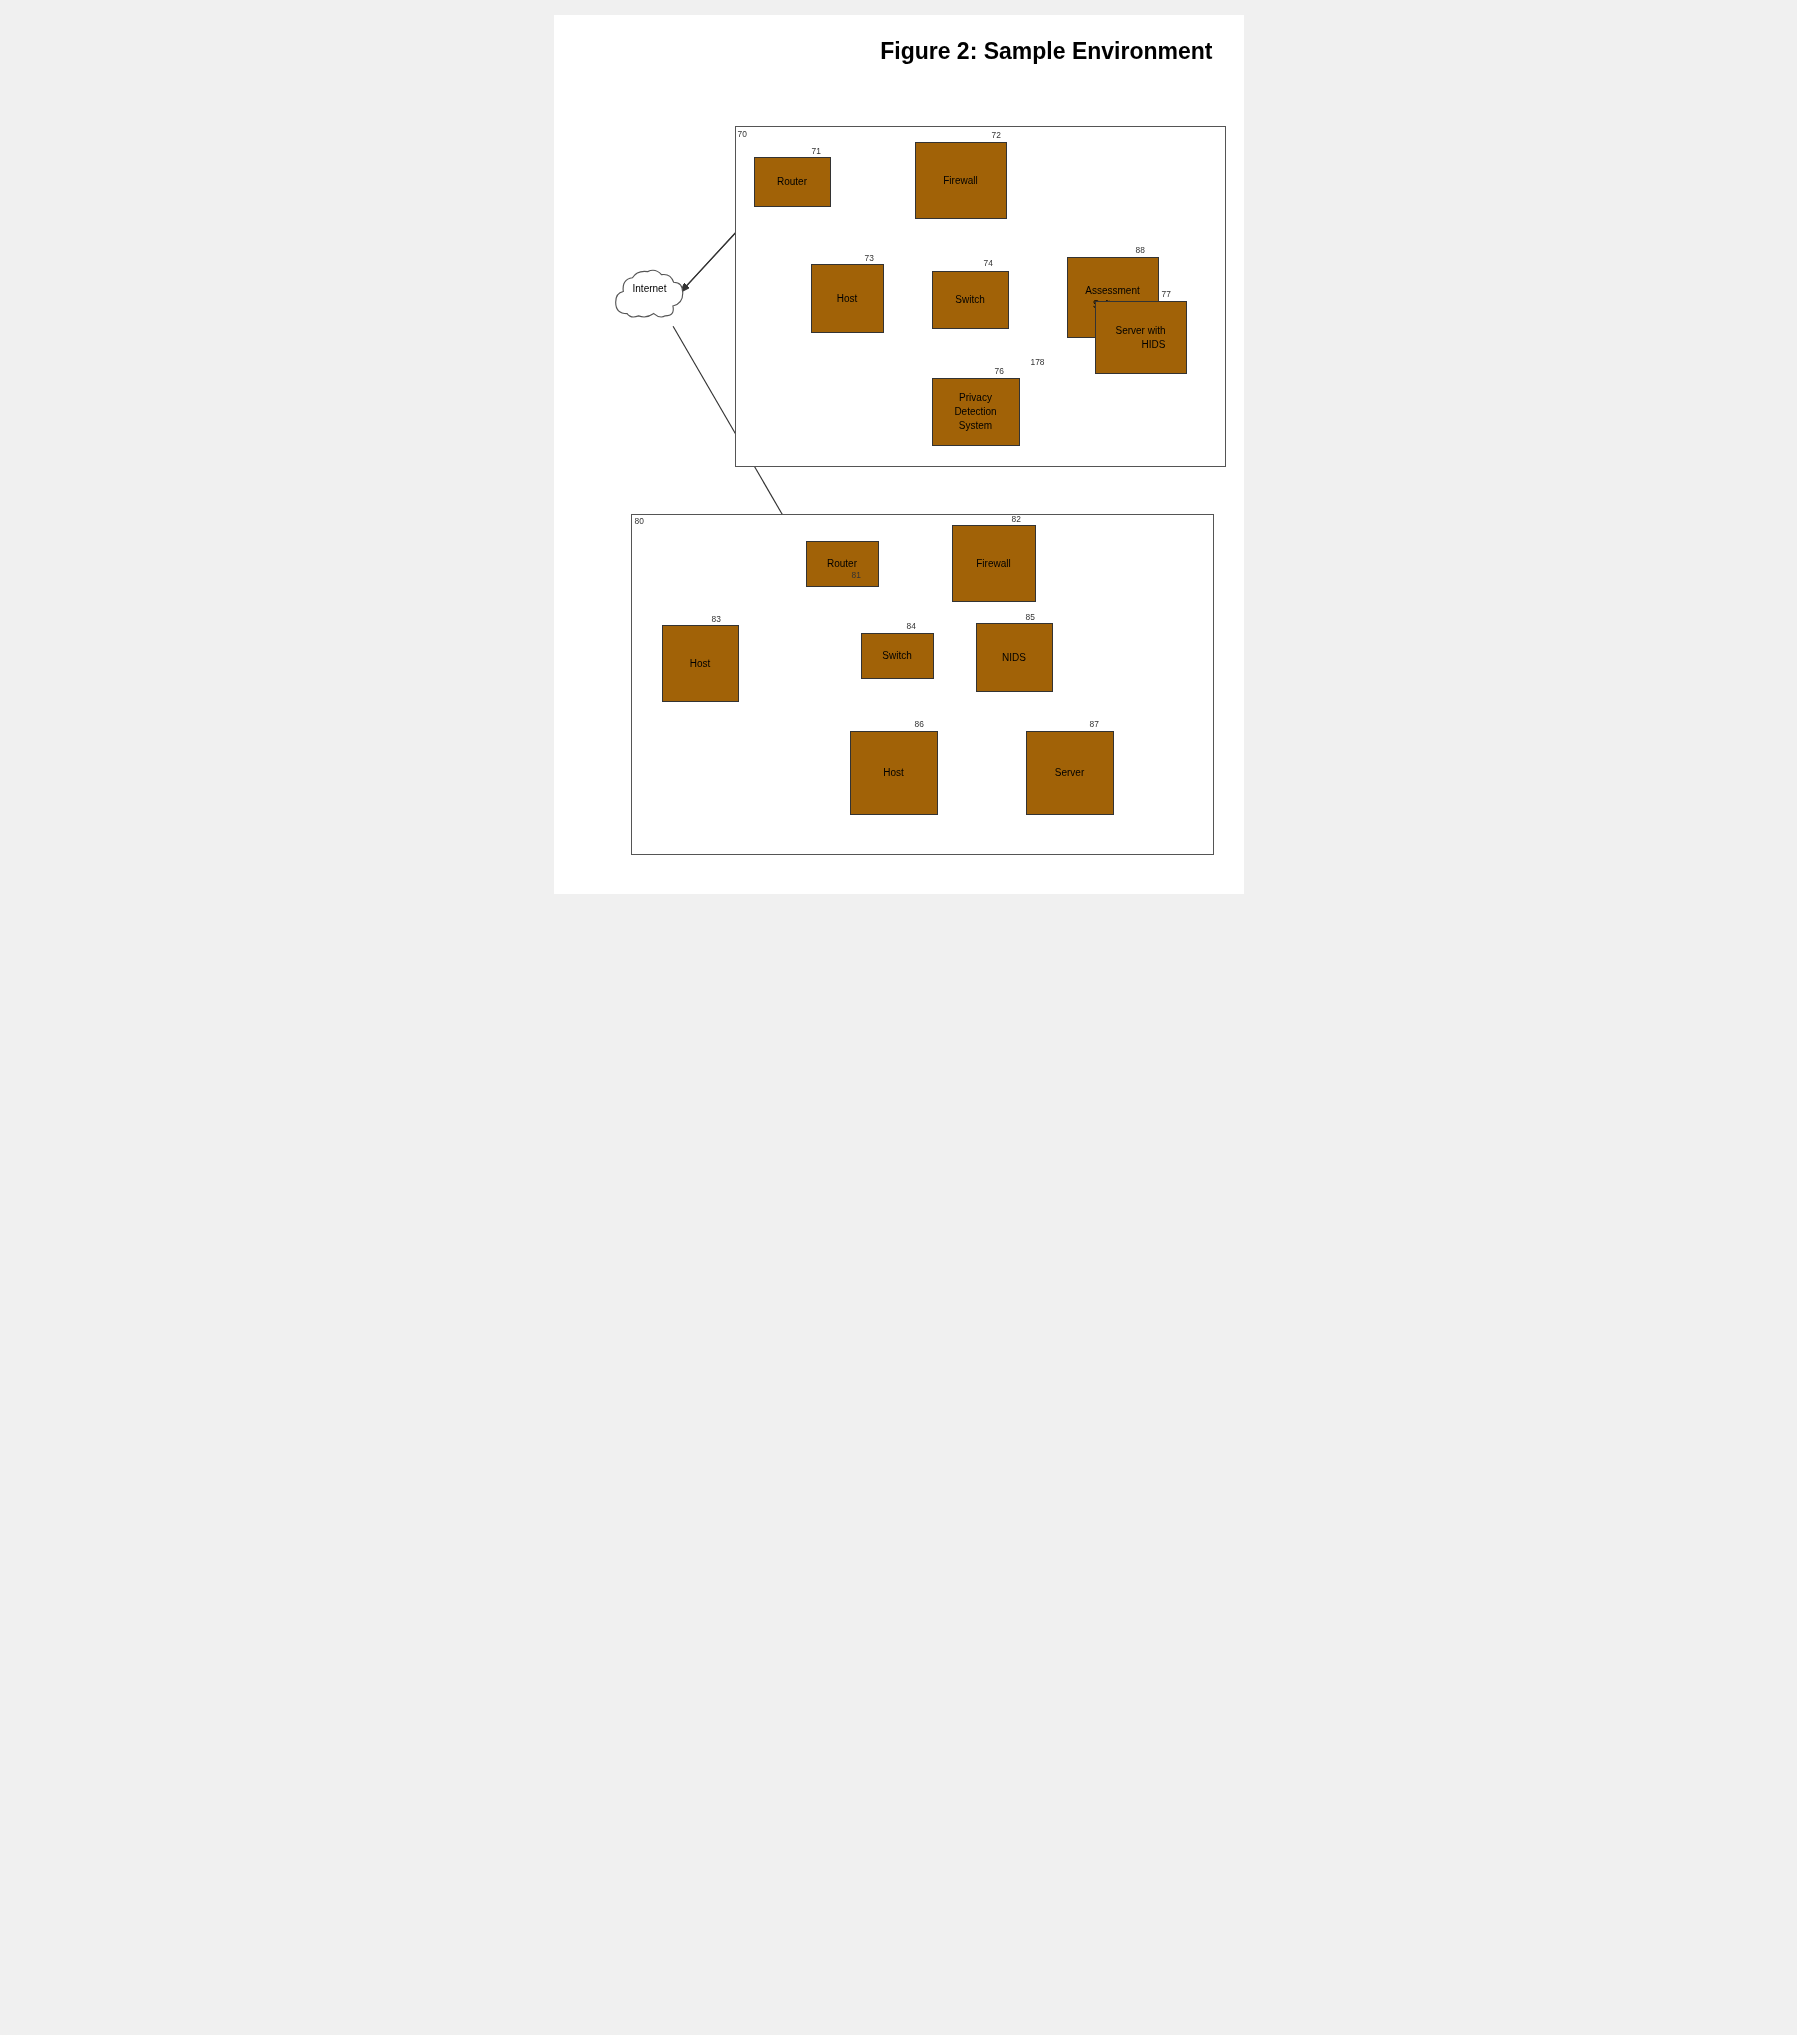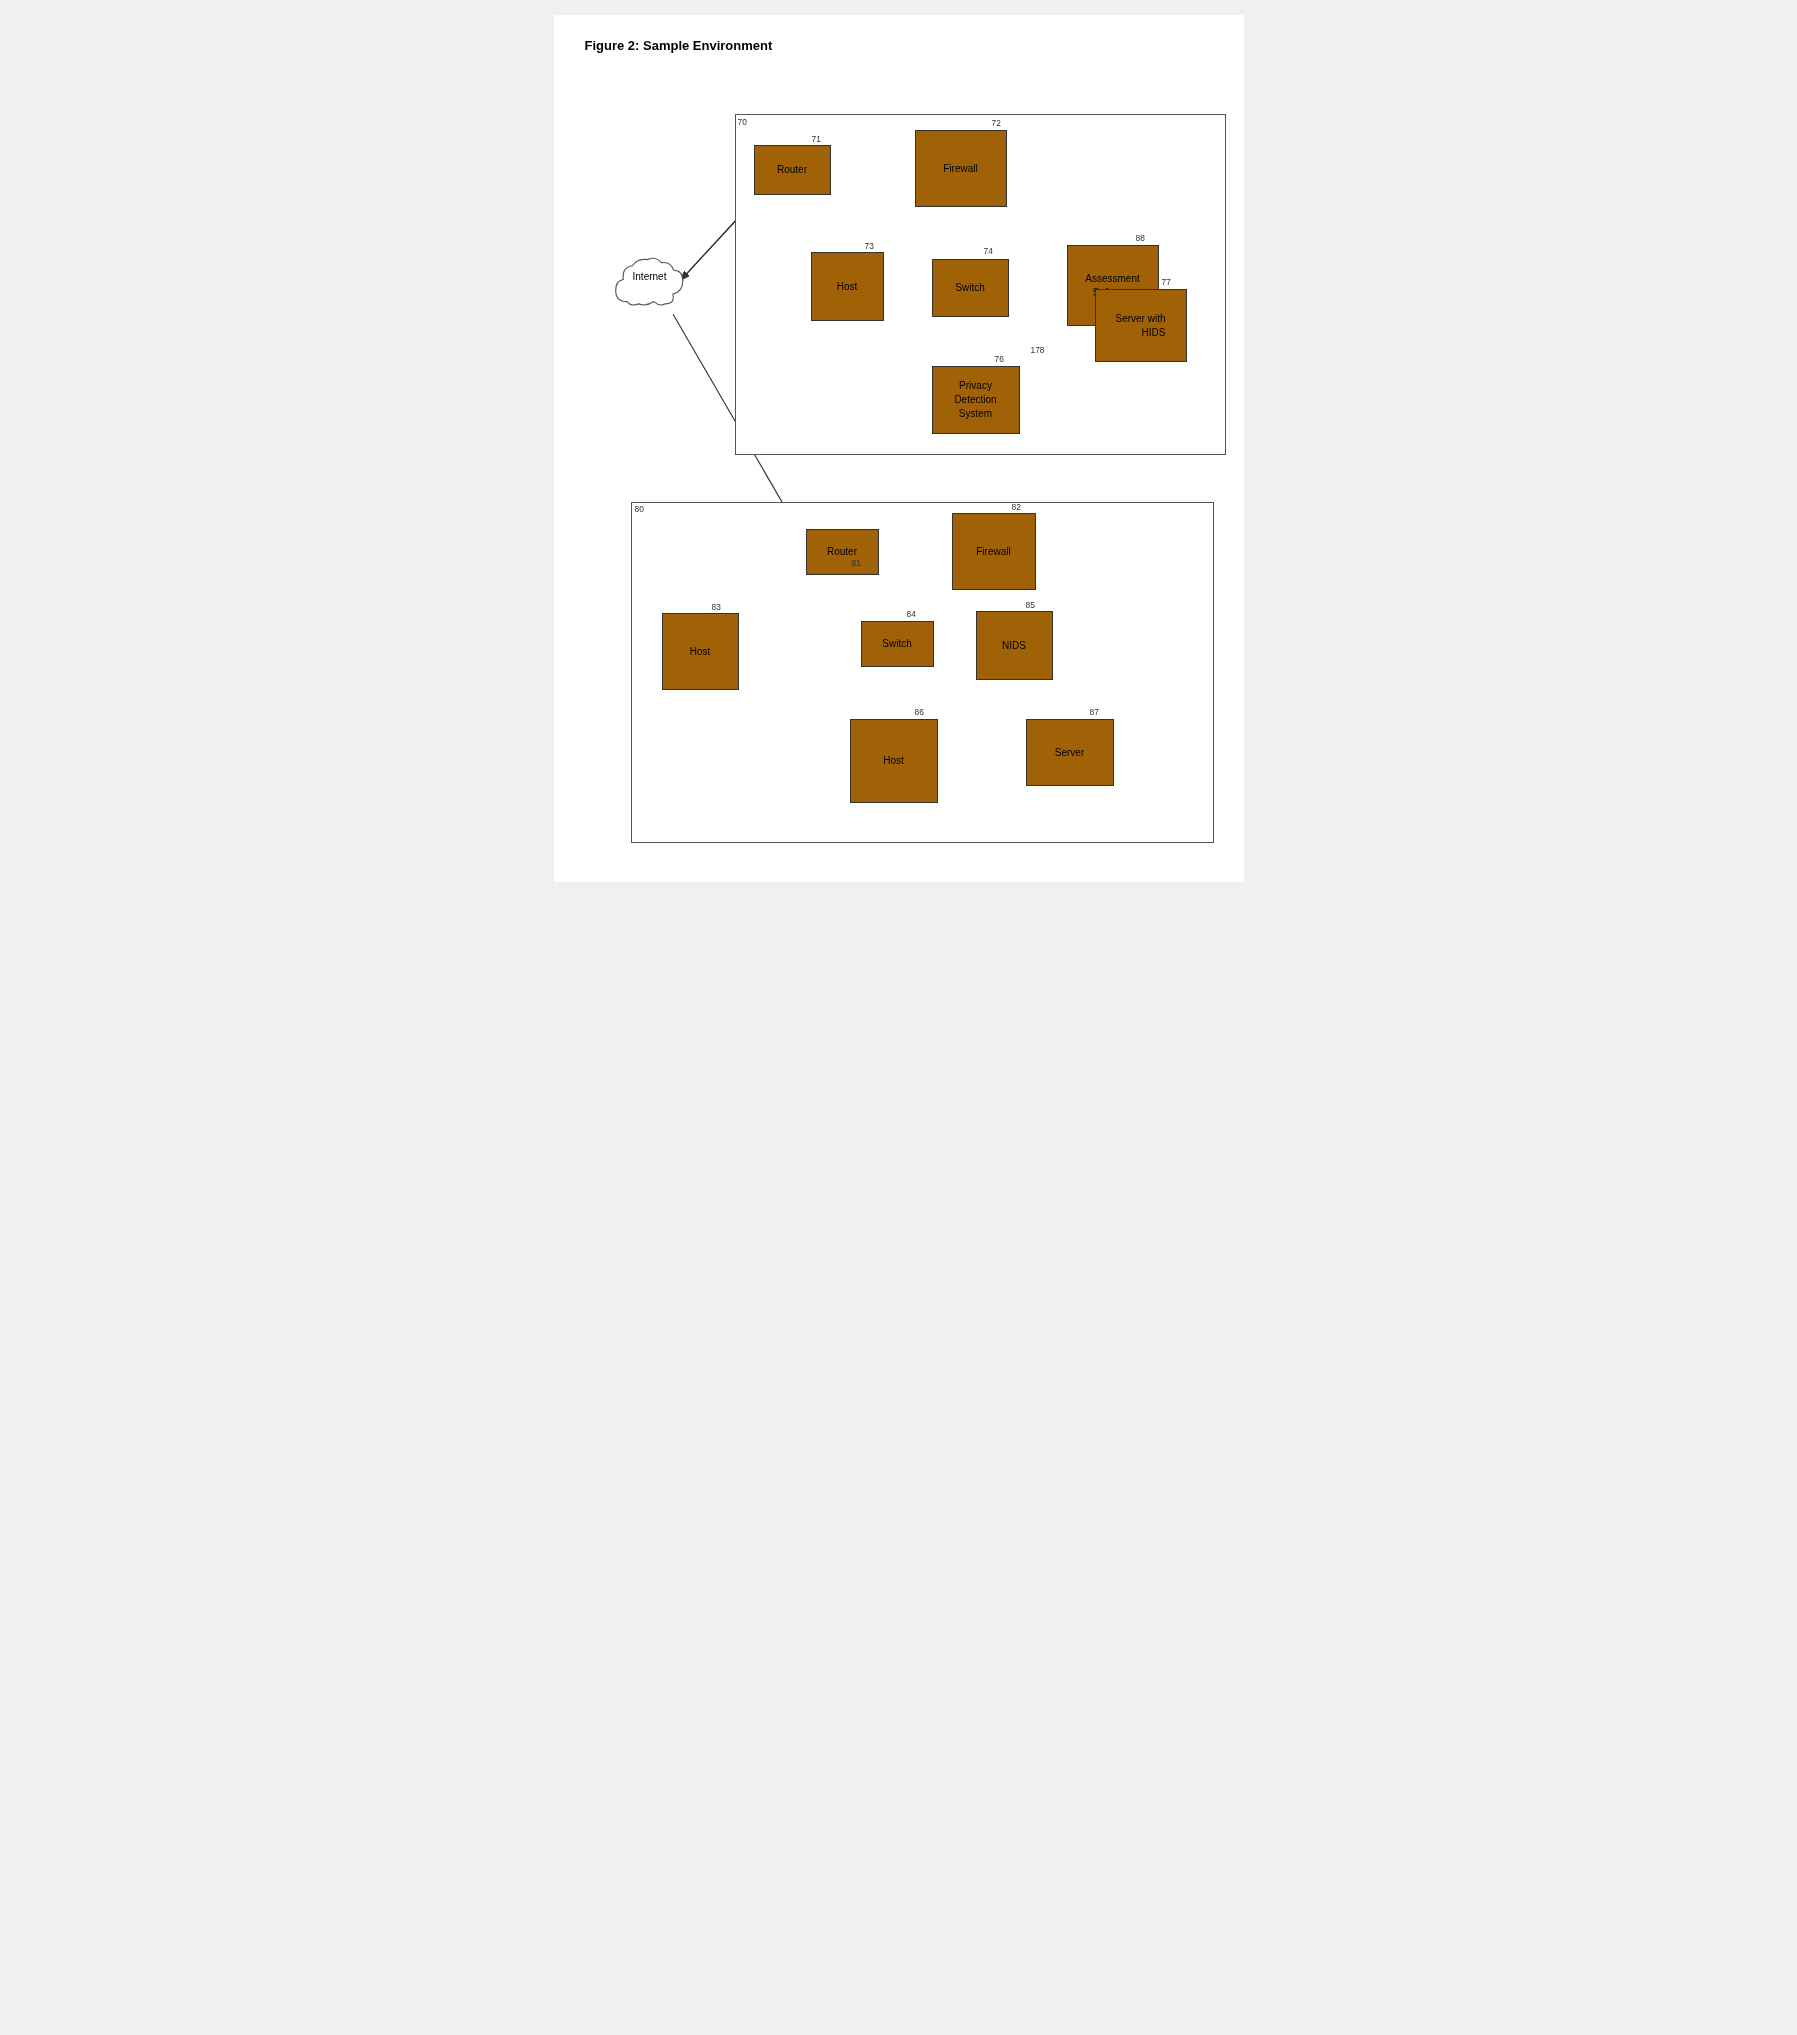--- a/index.html
+++ b/index.html
@@ -12,22 +12,22 @@
       padding: 15.3px;
     }
     .page {
       background: white;
       width: 690px;
       min-height: 844px;
       padding: 23px 31px;
       position: relative;
     }
     .page-title {
-      text-align: left;
-      font-size: 13px;
+      text-align: right;
+      font-size: 23px;
       font-weight: bold;
       margin-bottom: 23px;
     }
     .diagram-container {
       position: relative;
       width: 100%;
       height: 783px;
     }
     
     .network-box {
@@ -235,20 +235,20 @@
     <div class="node-box" style="left:391px; top:535px; width:77px; height:69px;">
       <span>NIDS</span>
     </div>
     <div class="node-label" style="left:441px; top:524px;">85</div>
 
     <div class="node-box" style="left:265px; top:643px; width:88px; height:84px;">
       <span>Host</span>
     </div>
     <div class="node-label" style="left:330px; top:631px;">86</div>
 
-    <div class="node-box" style="left:441px; top:643px; width:88px; height:67px;">
+    <div class="node-box" style="left:441px; top:643px; width:88px; height:84px;">
       <span>Server</span>
     </div>
     <div class="node-label" style="left:505px; top:631px;">87</div>
 
   </div>
 </div>
 
 
 </body></html>

